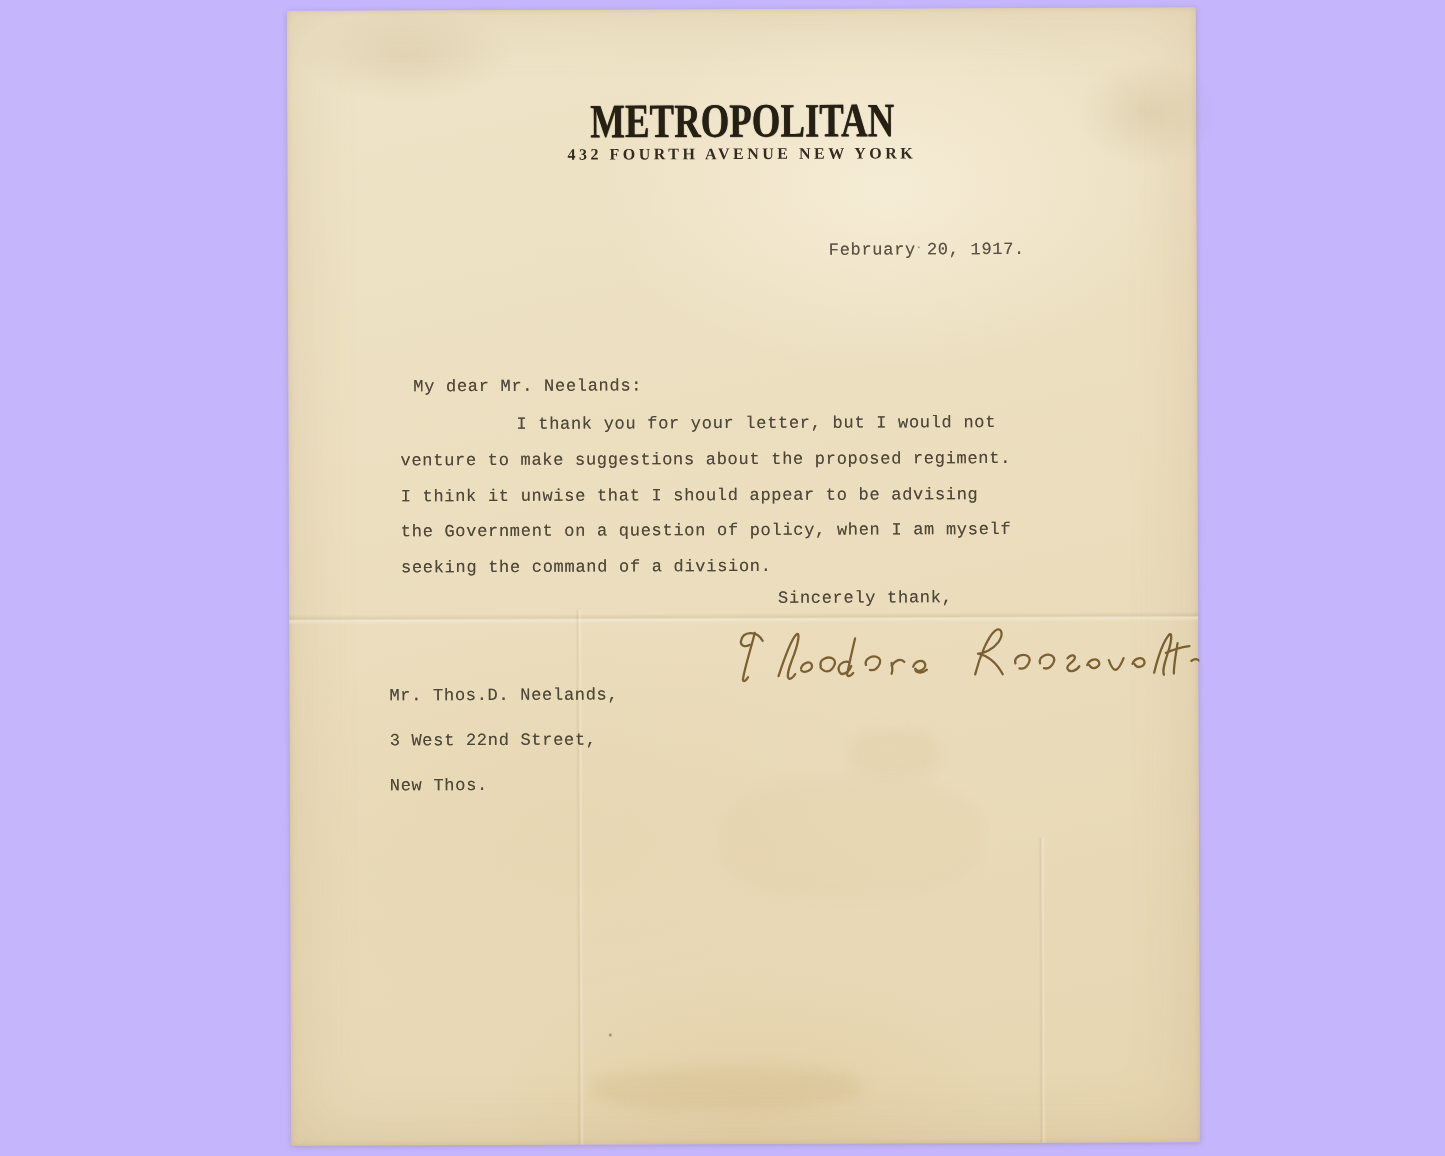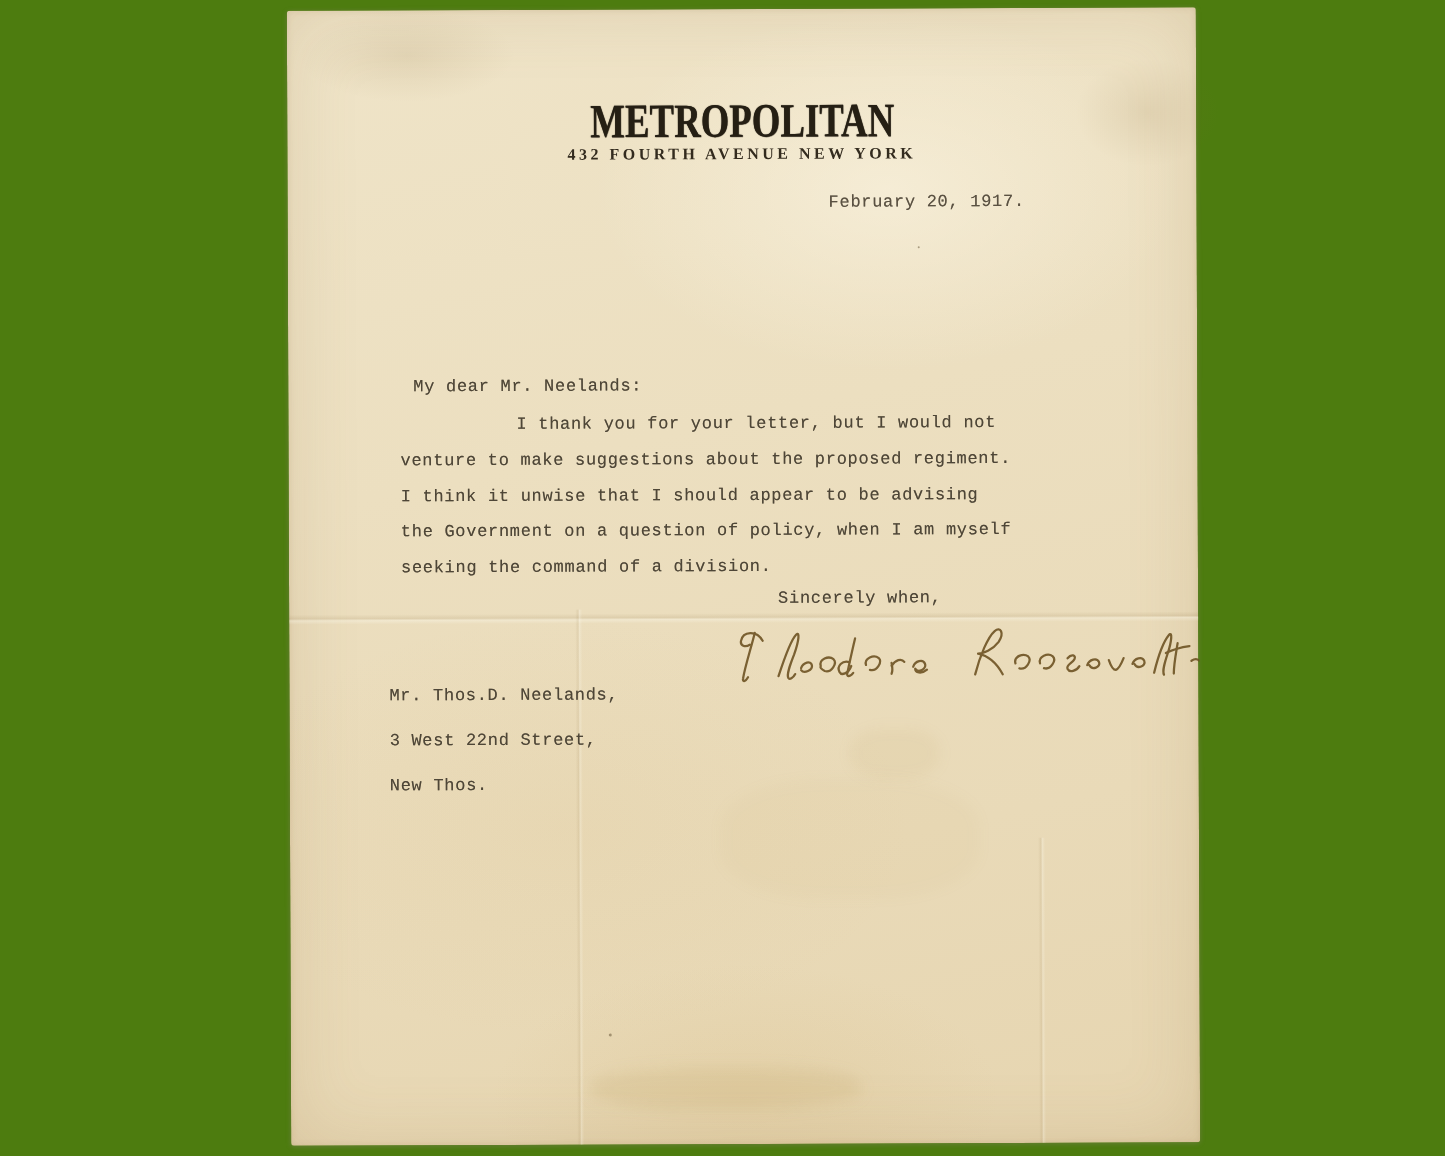--- a/index.html
+++ b/index.html
@@ -1,21 +1,21 @@
 <!DOCTYPE html>
 <html><head>
 <meta charset="utf-8">
 <style>
   html,body{margin:0;padding:0;}
   body{
     width:1445px;height:1156px;position:relative;overflow:hidden;
     background:#ffffff;
     font-family:"Liberation Sans", sans-serif;
   }
-  .scene{position:absolute;inset:0;background:#4d7c0f;}
+  .scene{position:absolute;inset:0;background:#c4b5fd;}
   .paper{
     position:absolute;left:289px;top:9px;width:909px;height:1135px;
     background:
       radial-gradient(ellipse 420px 260px at 66% 16%, rgba(255,250,235,0.45), rgba(255,250,235,0) 70%),
       radial-gradient(ellipse 500px 300px at 30% 72%, rgba(210,180,120,0.10), rgba(210,180,120,0) 70%),
       radial-gradient(ellipse 340px 180px at 50% 96%, rgba(205,172,105,0.16), rgba(205,172,105,0) 75%),
       linear-gradient(168deg, #efe4c8 0%, #ecdfc0 38%, #e9dab8 72%, #e6d5b0 100%);
     box-shadow:
       inset 0 0 70px rgba(150,118,64,0.18),
       inset 0 0 6px rgba(160,128,74,0.22),
@@ -65,21 +65,21 @@
     color:#2c251a;
   }
   
   .type{
     position:absolute;
     font-family:"Liberation Mono", monospace;
     font-size:17px;letter-spacing:0.7px;white-space:nowrap;
     color:#4e4637;
     text-shadow:0 0 0.6px rgba(78,70,55,0.55);
   }
-  .faded{color:#5a5142;}
+  .faded{color:#5a5142;margin-top:48px;}
   .addr{line-height:22.5px;white-space:pre-line;}
   
   .signature{position:absolute;left:438px;top:610px;width:472px;height:84px;}
   .signature svg{width:100%;height:100%;}
   .sr-only{
     position:absolute;width:1px;height:1px;overflow:hidden;clip:rect(0 0 0 0);
     white-space:nowrap;
   }
 </style>
 </head>
@@ -106,21 +106,21 @@
 
 
     <div class="type faded" style="left:541px;top:184px;">February 20, 1917.</div>
 
     <div class="type" style="left:112px;top:367px;margin-left:13px;">My dear Mr. Neelands:</div>
     <div class="type" style="left:228px;top:405px;">I thank you for your letter, but I would not</div>
     <div class="type" style="left:112px;top:441px;">venture to make suggestions about the proposed regiment.</div>
     <div class="type" style="left:112px;top:477px;">I think it unwise that I should appear to be advising</div>
     <div class="type" style="left:112px;top:512px;">the Government on a question of policy, when I am myself</div>
     <div class="type" style="left:112px;top:548px;">seeking the command of a division.</div>
-    <div class="type" style="left:489px;top:580px;">Sincerely when,</div>
+    <div class="type" style="left:489px;top:580px;">Sincerely thank,</div>
 
     <div class="signature">
       <span class="sr-only">Theodore Roosevelt</span>
       <svg viewBox="0 0 480 85" fill="none" stroke="#6b5020" stroke-width="2.3" stroke-linecap="round" stroke-linejoin="round" opacity="0.88">
 
         <path d="M36,22 C30,11 16,12 14,22 C13,27 18,29 23,26"></path>
         <path d="M28,14 C24,30 18,48 16,60 C15,64 18,64 21,59"></path>
         <path d="M52,58 C58,40 66,20 70,16 C74,12 73,22 68,36 C64,46 60,56 62,60 C63,62 67,60 69,56"></path>
         <path d="M75,50 C77,44 85,42 86,47 C87,52 78,56 75,52"></path>
         <path d="M95,48 C93,41 103,37 108,41 C112,45 106,55 99,53 C95,51 94,49 95,48"></path>

